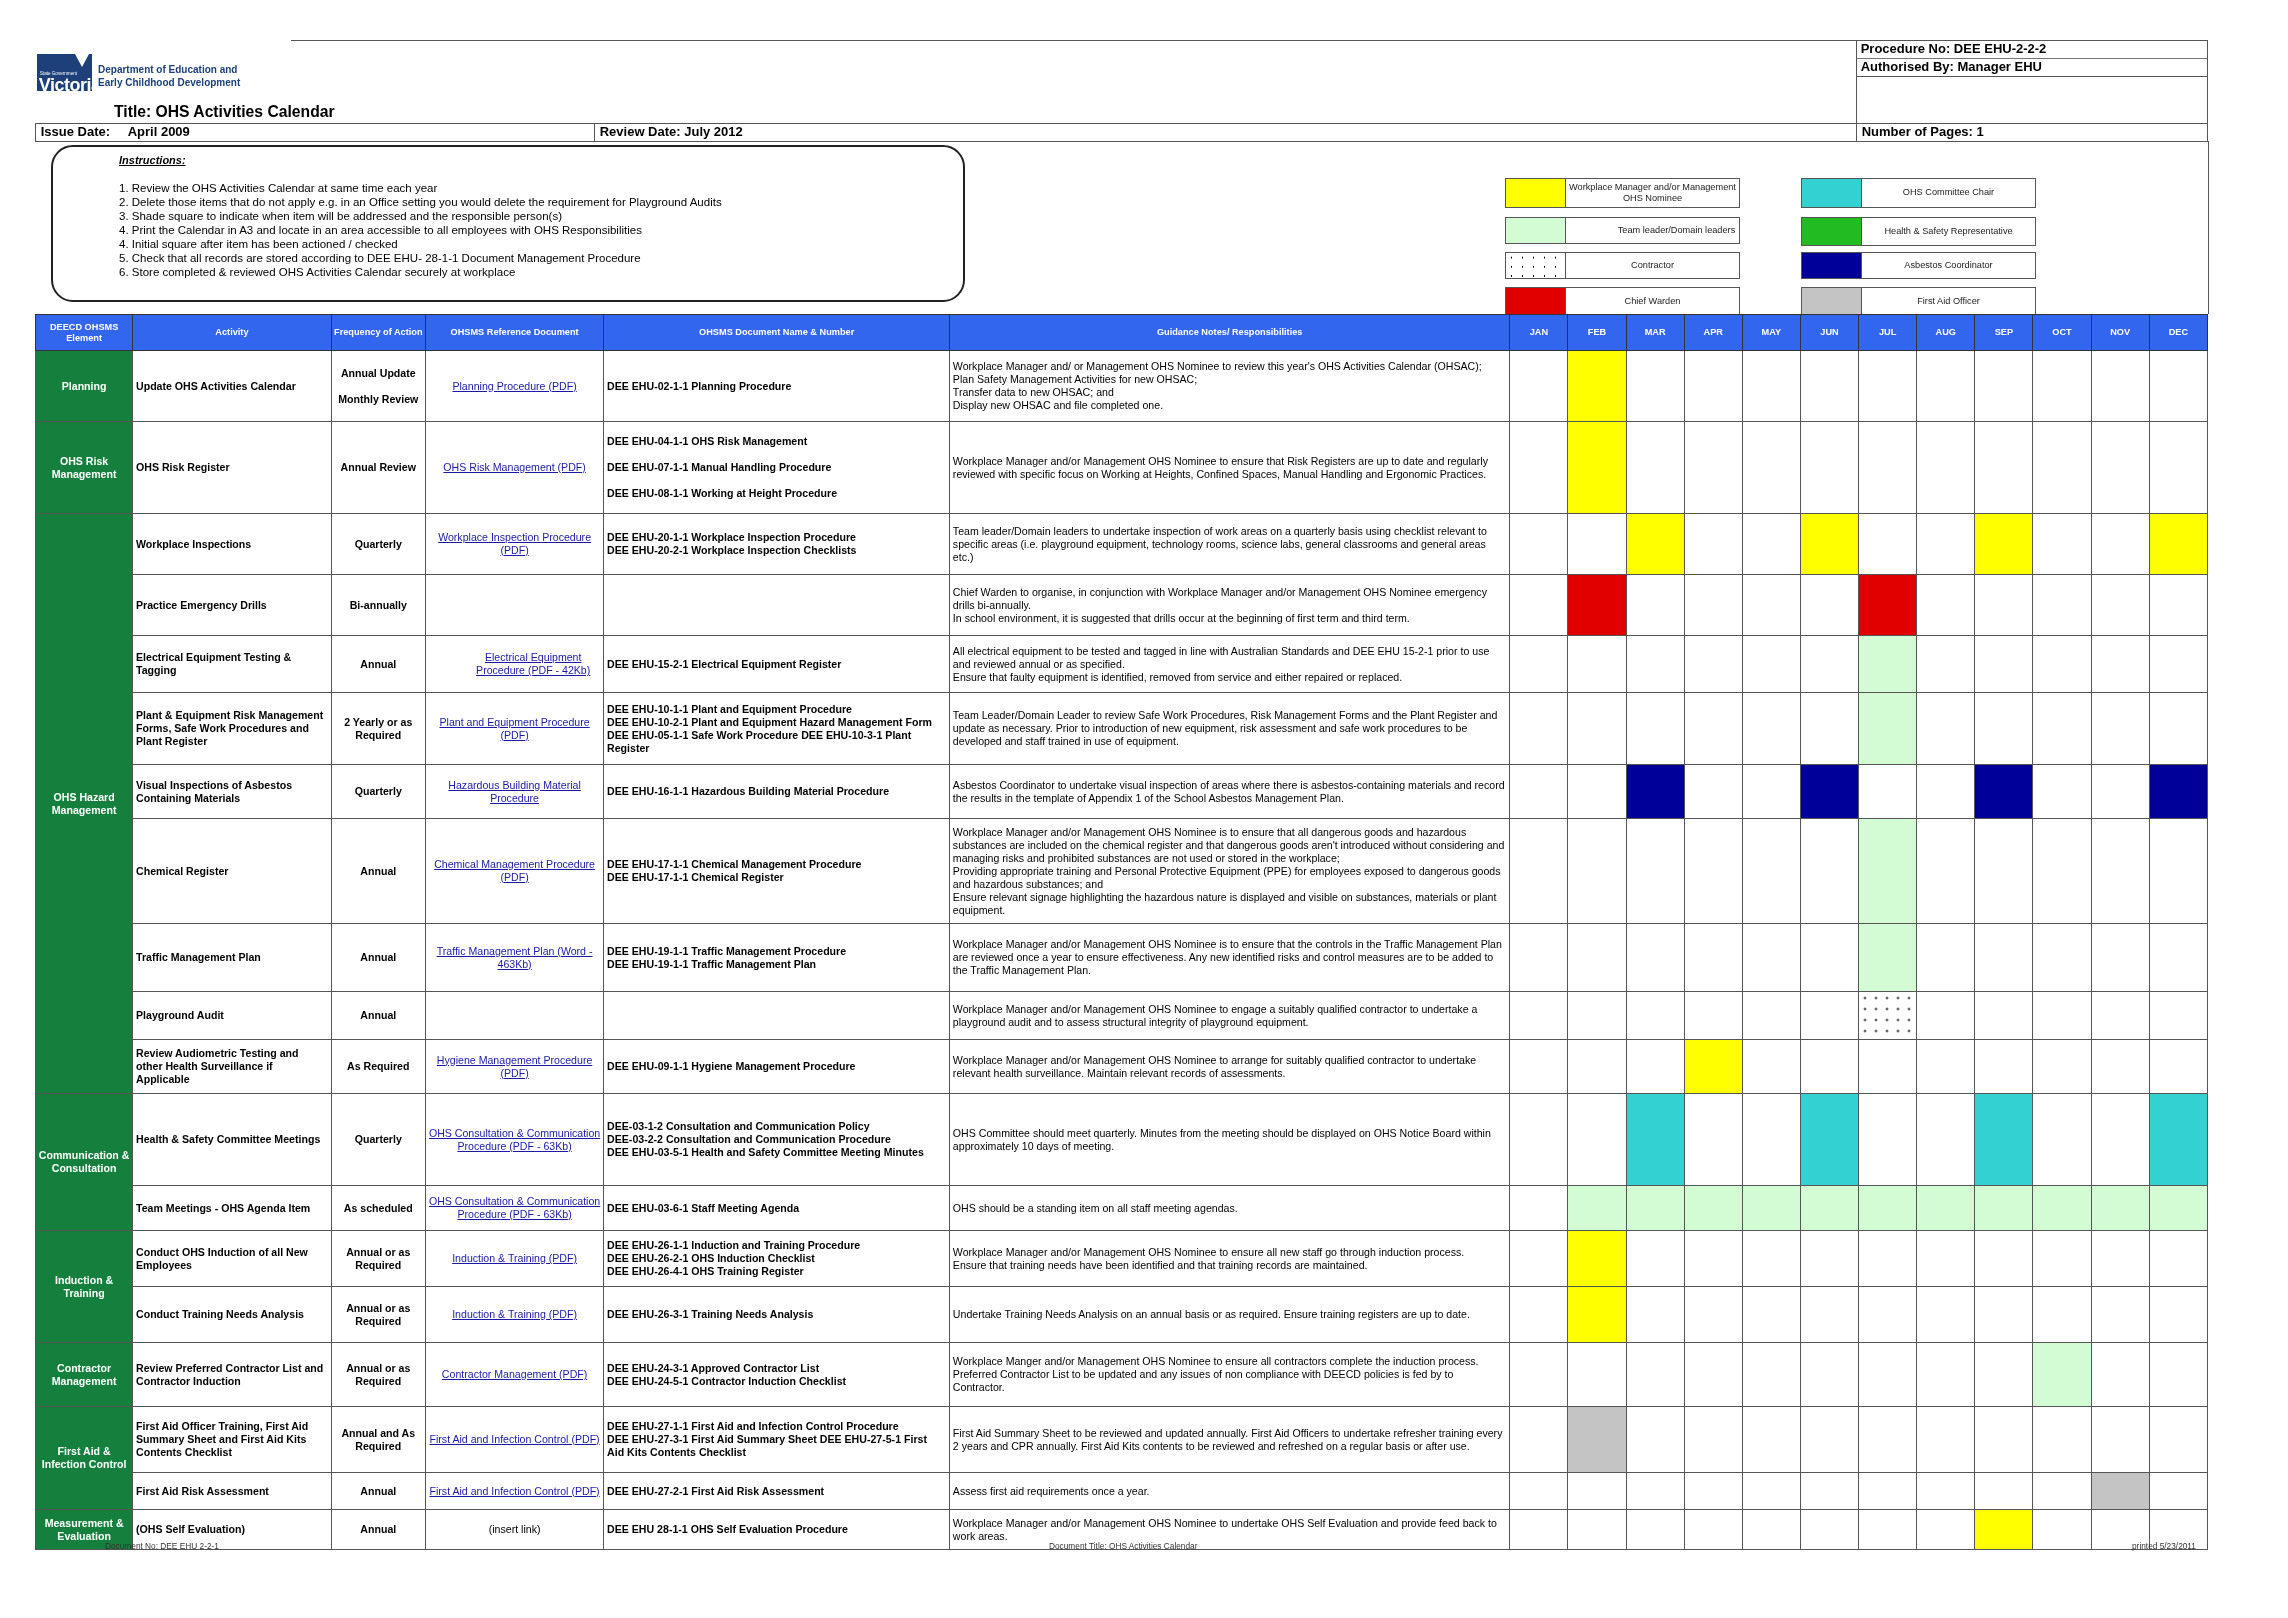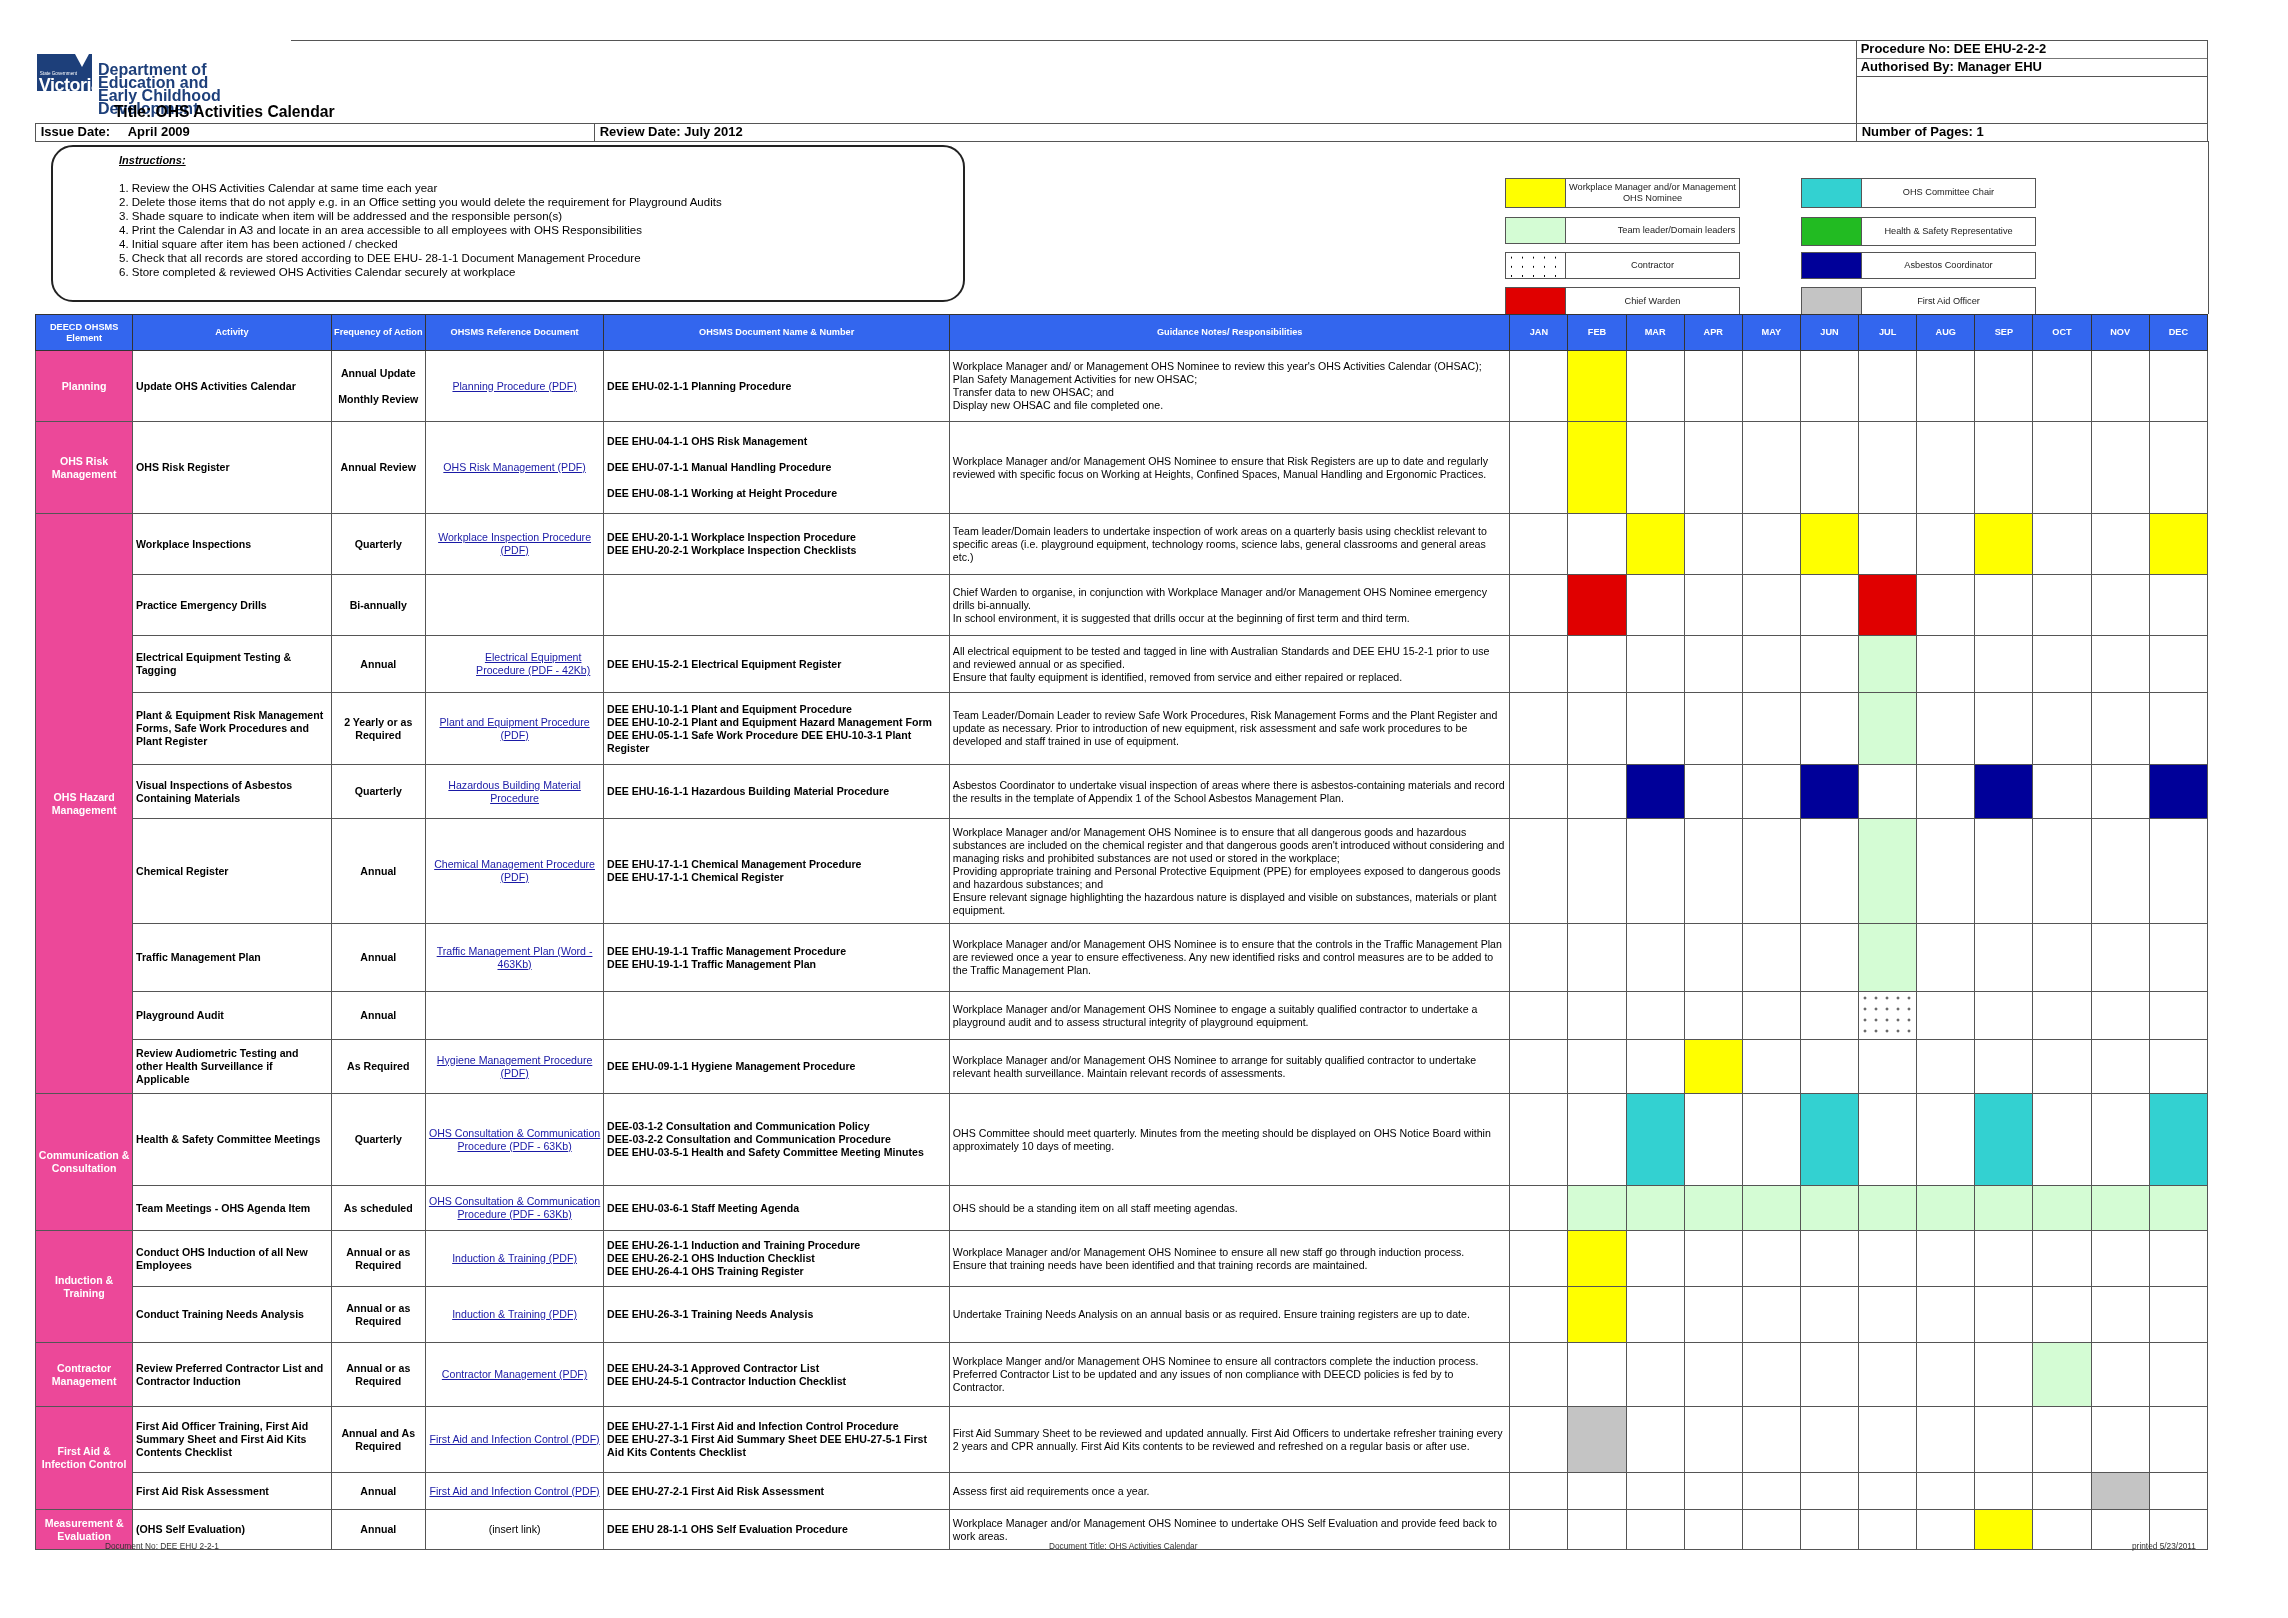--- a/index.html
+++ b/index.html
@@ -6,39 +6,39 @@
   body { width:2289px; height:1619px; position:relative; overflow:hidden;
          font-family:"Liberation Sans", sans-serif; color:#000; }
   .abs { position:absolute; box-sizing:border-box; }
   .topline { left:291px; top:40px; width:1917px; height:0; border-top:1.8px solid #555; }
   .logo-wrap { left:37px; top:54px; width:249px; height:41px; }
   .logo-mark { position:absolute; left:0; top:0; width:55px; height:37px; background:#1d3f7a; color:#fff; overflow:hidden; }
   .logo-mark .gov { position:absolute; left:2.8px; top:16.6px; font-size:4.6px; }
   .logo-mark .vic { position:absolute; left:1.8px; top:21px; font-size:18px; font-weight:bold; letter-spacing:-0.5px; }
   .logo-mark .vee { position:absolute; right:2.8px; top:0; width:0; height:0;
                     border-left:7.4px solid transparent; border-right:7.4px solid transparent; border-top:13px solid #fff; }
-  .logo-text { position:absolute; left:61px; top:9.2px; font-size:16px; line-height:13px; color:#1d3f7a; font-weight:bold; }
+  .logo-text { position:absolute; left:61px; top:9.2px; font-size:10px; line-height:13px; color:#1d3f7a; font-weight:bold; }
 
   .title { left:114px; top:103px; font-size:15.7px; font-weight:bold; }
   .hdr-row { font-size:13px; font-weight:bold; line-height:18.5px; padding-left:3.7px; }
   .proc-line { position:absolute; left:3.7px; font-size:13px; font-weight:bold; }
 
   .instr { left:51px; top:145px; width:914px; height:157px; border:2.3px solid #222; border-radius:22px; }
   .instr .head { position:absolute; left:66px; top:6.5px; font-size:11px; font-weight:bold; font-style:italic; text-decoration:underline; }
   .instr ol { list-style:none; margin:0; padding:0; position:absolute; left:66px; top:34px; font-size:11.5px; line-height:14px; }
 
   .legend { font-size:9.2px; display:flex; border:1.8px solid #555; height:28px; }
   .legend .sw { width:59px; height:100%; border-right:1.4px solid #555; }
   .legend .lb { flex:1; display:flex; align-items:center; justify-content:center; text-align:center; line-height:11px; color:#222; }
   .dots { background-color:#fff; background-image:radial-gradient(#000 0.9px, transparent 1.1px); background-size:11px 9.2px; }
 
   table.cal { position:absolute; left:35px; top:314px; border-collapse:collapse; table-layout:fixed; width:2173px; }
   table.cal th { background:#3366ee; color:#fff; font-size:9.2px; font-weight:bold; height:35px; border:1.4px solid #333; padding:0 1.8px; text-align:center; line-height:11px; }
   table.cal td { border:1.4px solid #555; font-size:10.6px; vertical-align:middle; padding:0 2.8px; line-height:13px; }
-  td.elem { background:#ec4899; color:#fff; font-size:9.2px; font-weight:bold; text-align:center; border-color:#3366ee; border-bottom:1.4px solid #333; }
+  td.elem { background:#15803d; color:#fff; font-size:9.2px; font-weight:bold; text-align:center; border-color:#3366ee; border-bottom:1.4px solid #333; }
   td.act { font-weight:bold; }
   td.freq { font-weight:bold; text-align:center; }
   td.ref { text-align:center; color:#1a1aa6; text-decoration:underline; font-size:10px; }
   td.ref.plain { color:#000; text-decoration:none; }
   td.doc { font-weight:bold; font-size:10px; white-space:pre-line; }
   td.guide { vertical-align:top; font-size:10px; line-height:12.5px; white-space:pre-line; padding-top:1.8px; }
   td.m { padding:0; }
   .c-yellow { background:#ffff00; }
   .c-lgreen { background:#d4fcd4; }
   .c-red { background:#e00000; }

